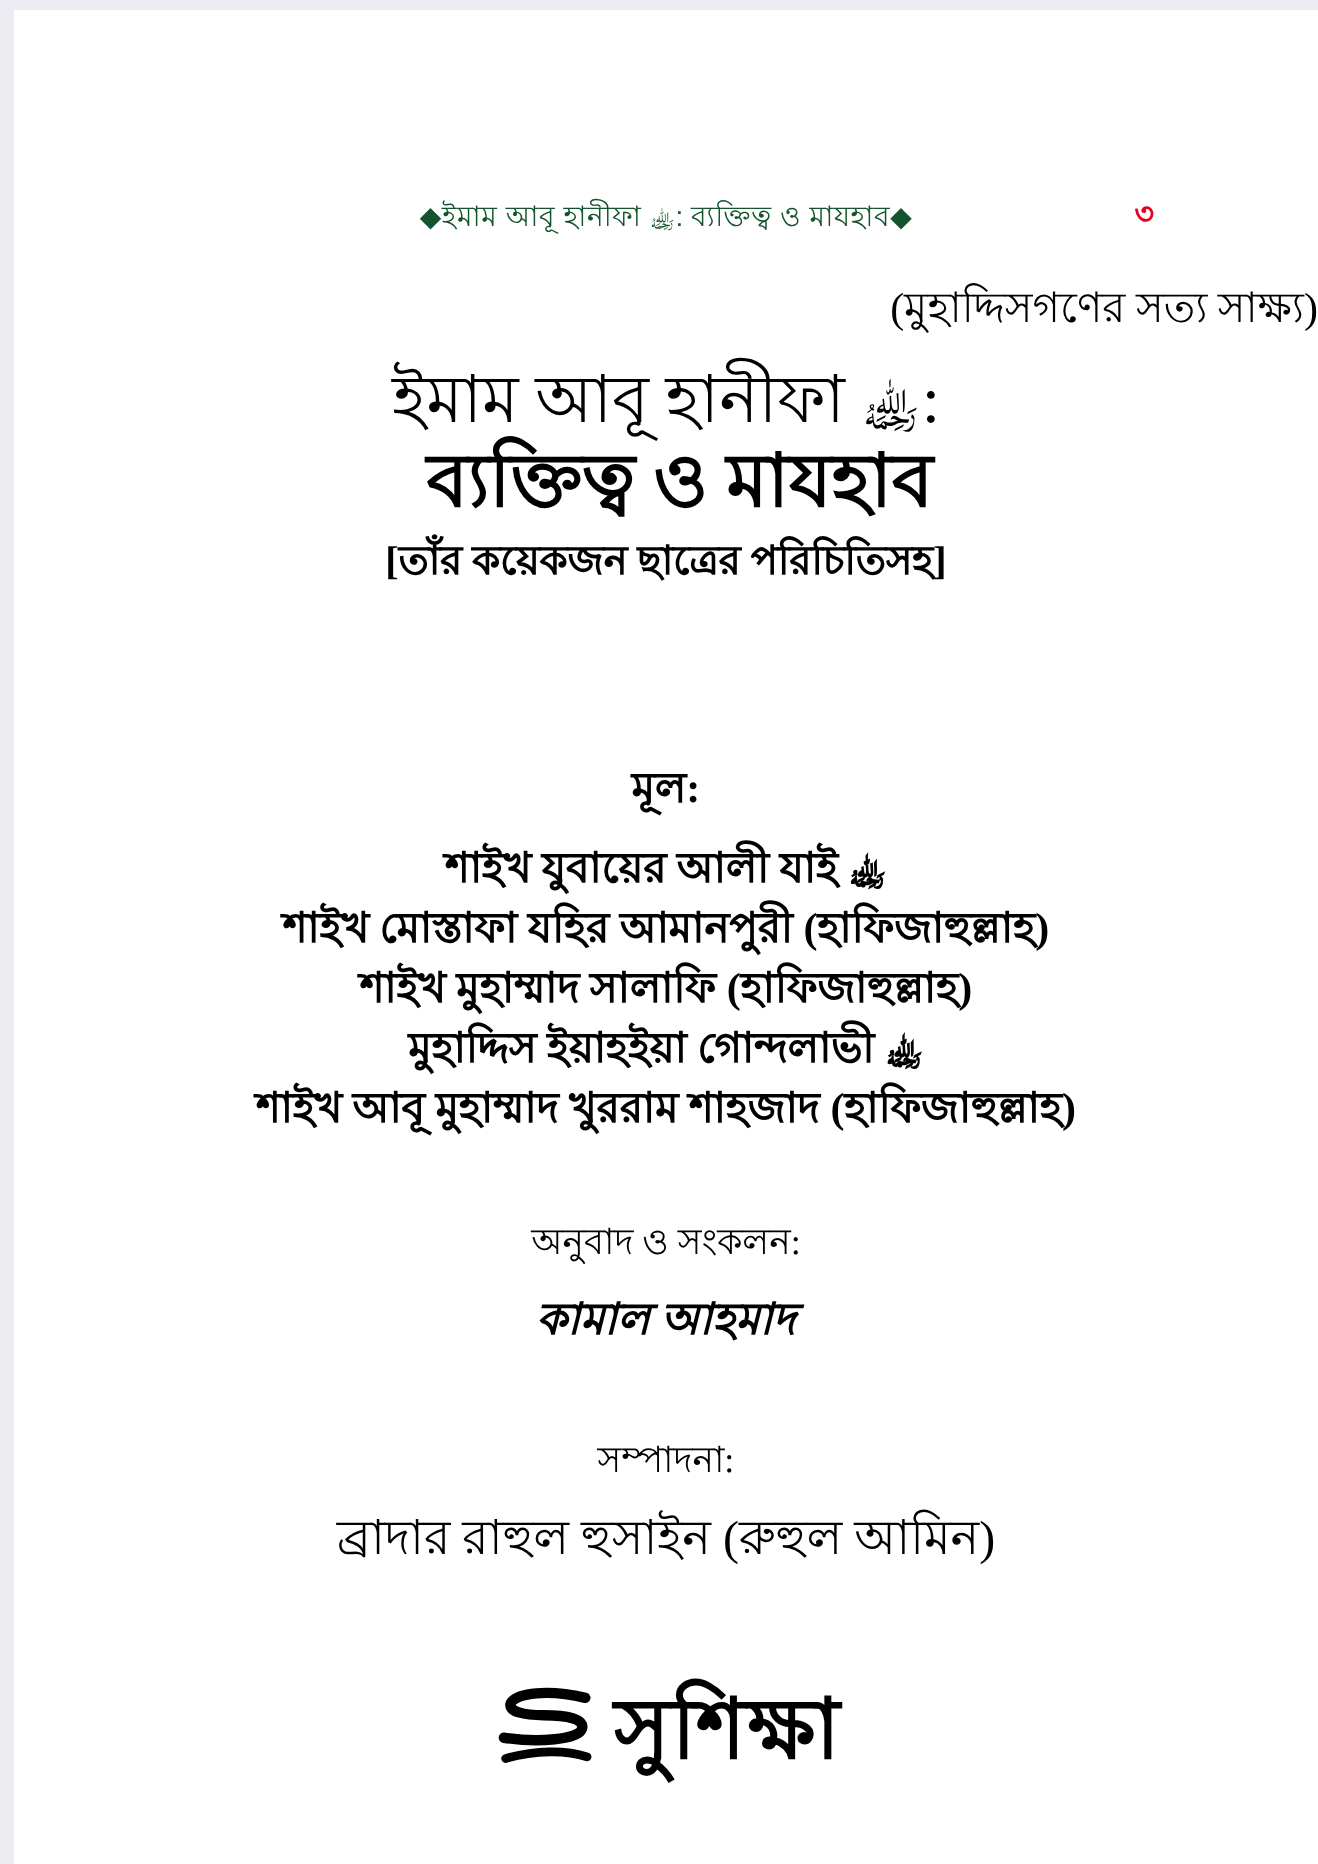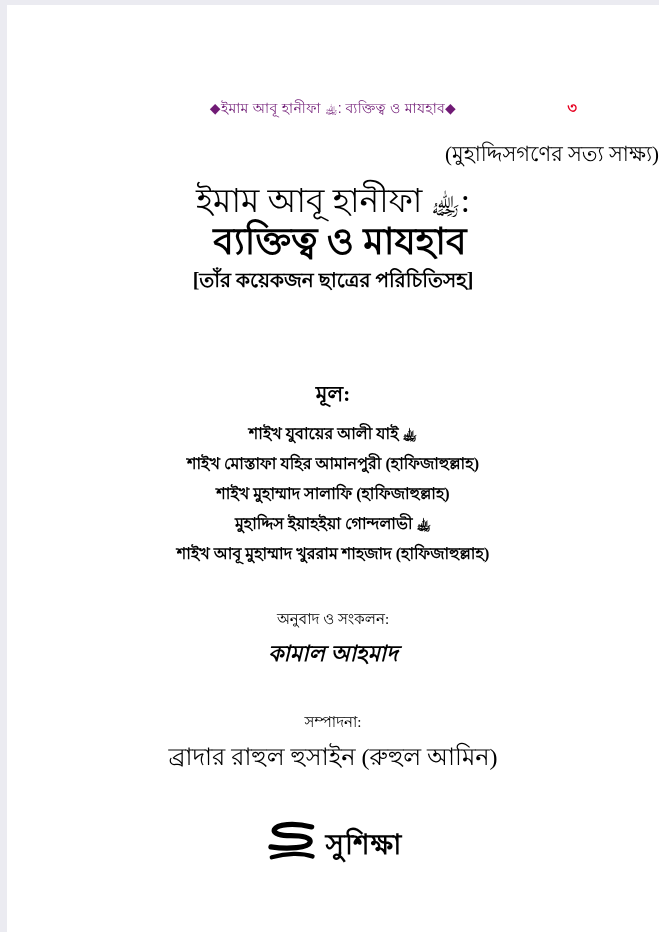--- a/index.html
+++ b/index.html
@@ -18,21 +18,21 @@
     color:#000;
   }
   .running-header {
     position:relative;
     margin-top:93px;
     height:20px;
     line-height:20px;
   }
   .running-title {
     font-size:14px;
-    color:#701a75;
+    color:#14532d;
     letter-spacing:0.3px;
     font-family:"Liberation Sans","DejaVu Sans",sans-serif;
   }
   .page-number {
     position:absolute;
     right:82px; top:0;
     font-size:15px;
     font-weight:bold;
     color:#e60020;
   }
@@ -59,26 +59,26 @@
     font-size:20px;
     font-weight:bold;
   }
   .mul-label {
     margin-top:80px;
     font-size:21px;
     font-weight:bold;
   }
   .authors { margin-top:6px; }
   .author-line {
-    font-size:16px;
+    font-size:21px;
     font-weight:bold;
     line-height:30px;
   }
   .section-label {
-    font-size:15px;
+    font-size:18px;
     font-weight:normal;
   }
   .translation-label { margin-top:38px; }
   .translator-name {
     margin-top:4px;
     font-size:22px;
     font-weight:bold;
     font-style:italic;
   }
   .editing-label { margin-top:37px; }
@@ -89,21 +89,21 @@
   }
   .publisher {
     margin-top:42px;
     display:flex;
     align-items:center;
     justify-content:center;
     gap:10px;
   }
   .logo-mark { width:52px; height:52px; display:inline-block; }
   .logo-text {
-    font-size:28px;
+    font-size:42px;
     font-weight:bold;
     letter-spacing:1px;
   }
 </style>
 </head>
 <body>
 
 <div class="page">
 
   <div class="running-header">

